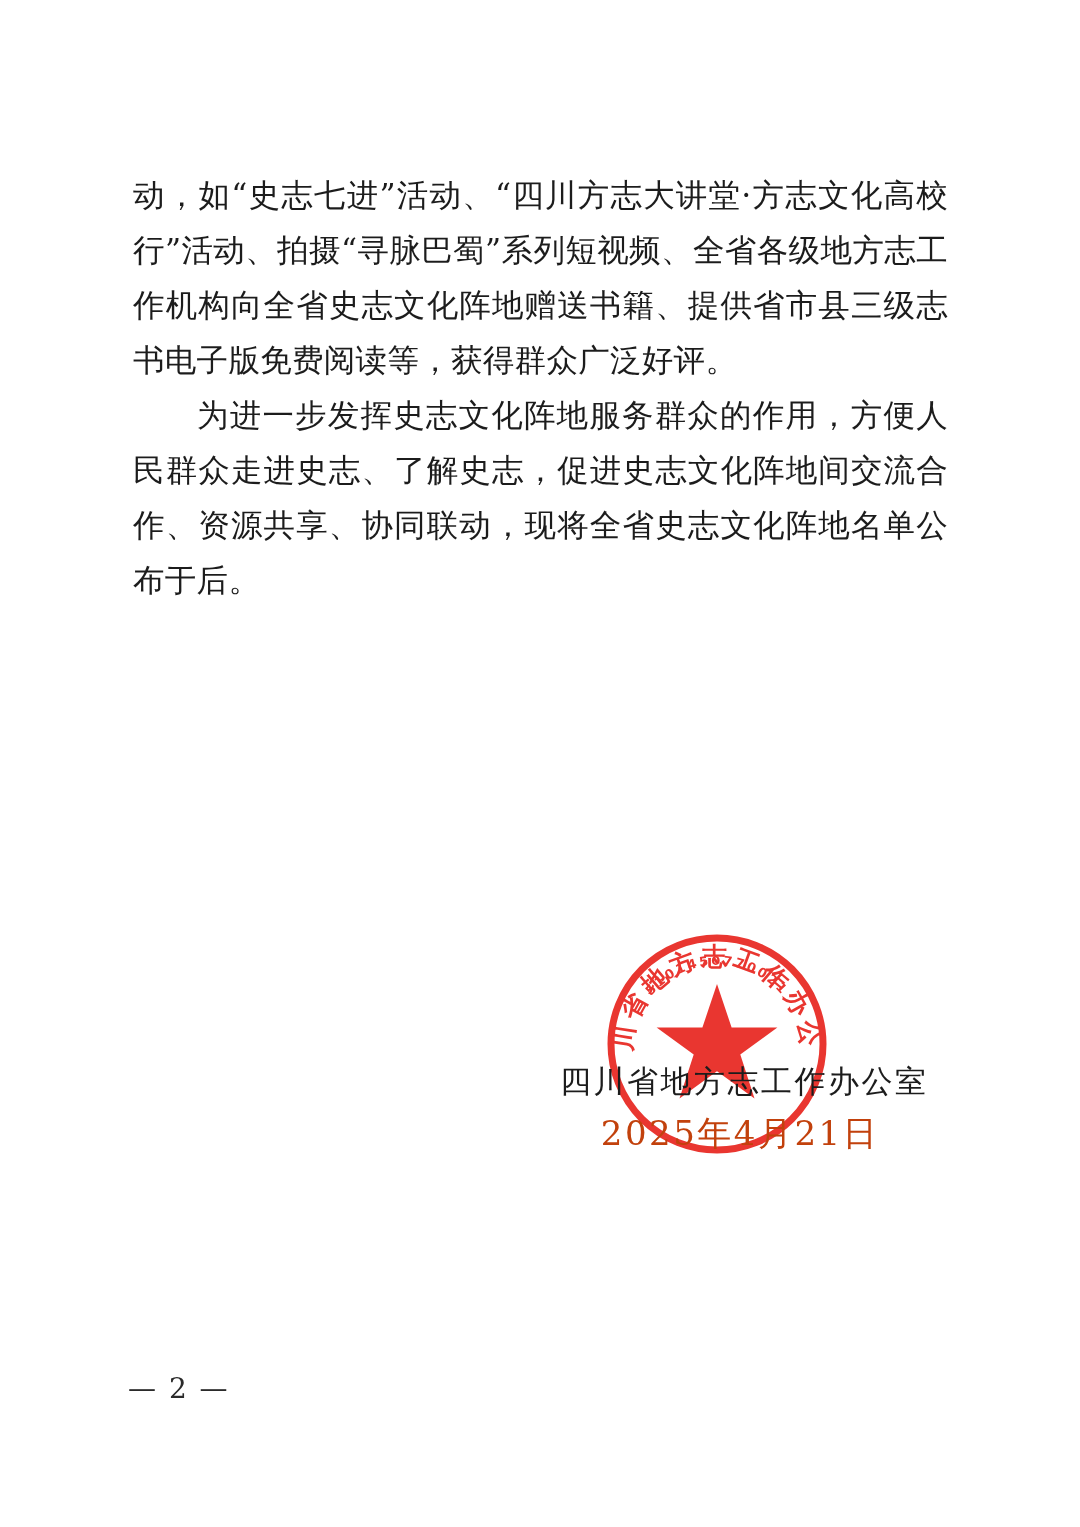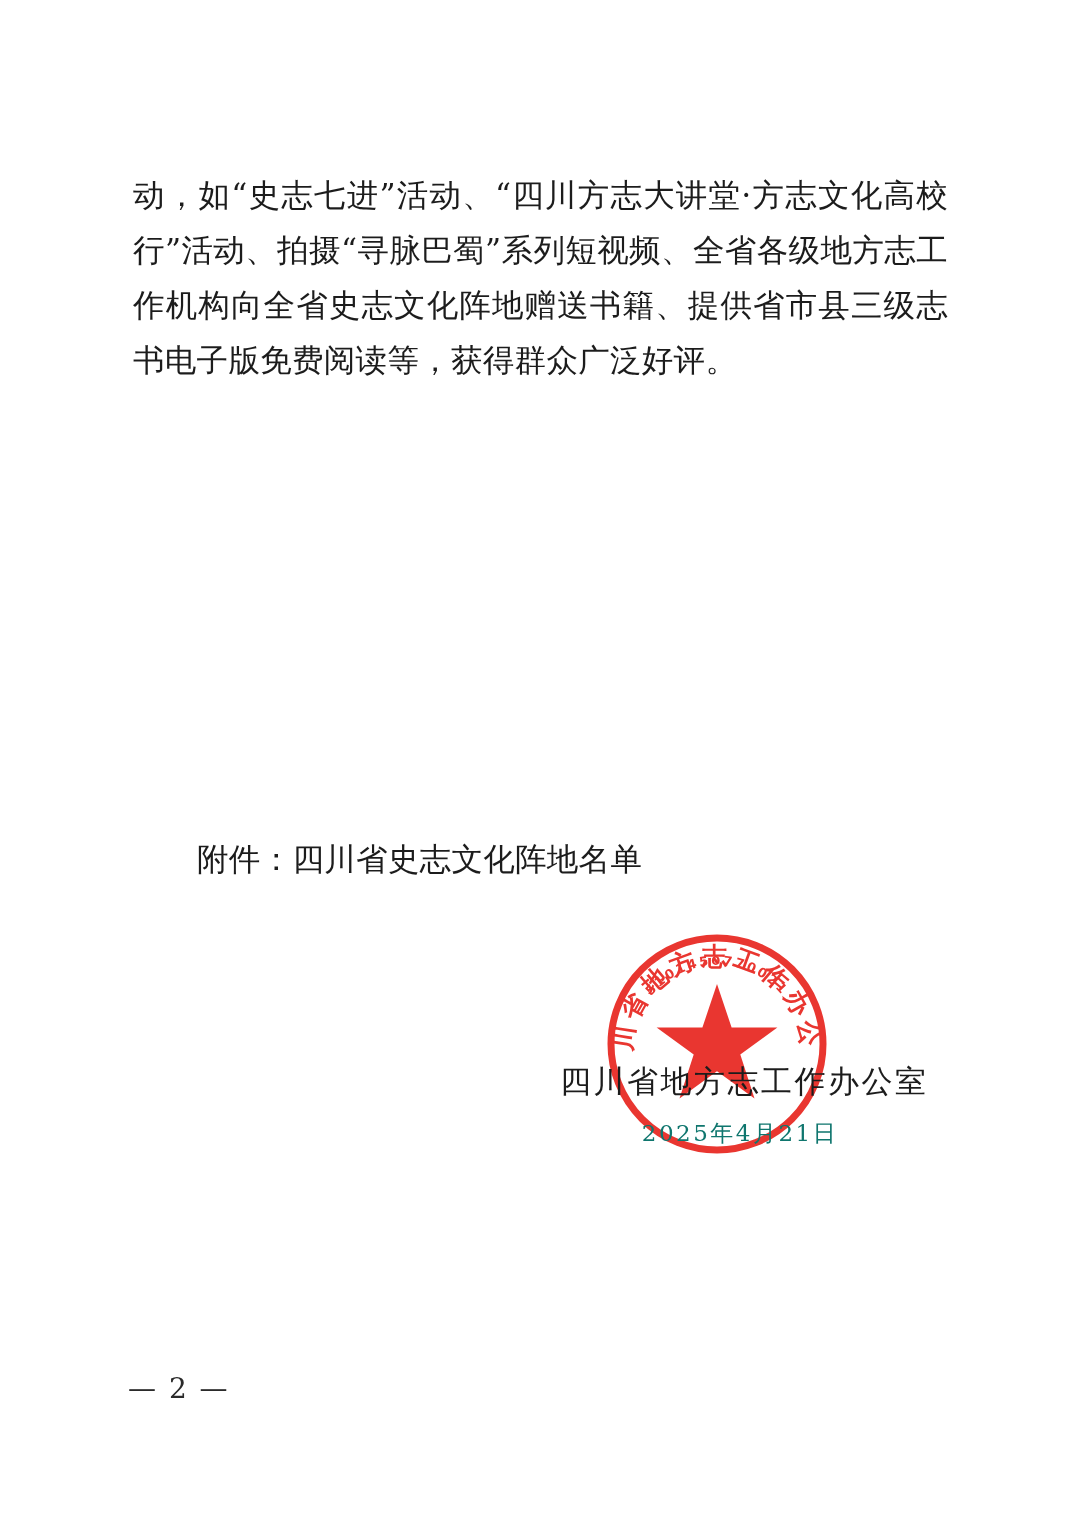--- a/index.html
+++ b/index.html
@@ -66,24 +66,24 @@
     text-align: center;
   }
   .sign-line {
     font-size: 31px;
     line-height: 52px;
     letter-spacing: 2.5px;
     color: #1c1c1c;
     white-space: nowrap;
   }
   .sign-date {
-    font-size: 23px;
+    font-size: 34px;
     line-height: 52px;
     letter-spacing: 2.5px;
-    color: #0f766e;
+    color: #c2410c;
     white-space: nowrap;
   }
 
   
   .seal {
     position: absolute;
     left: 606px;
     top: 932px;
     width: 222px;
     height: 224px;
@@ -107,25 +107,23 @@
     font-family: "DejaVu Serif", "Liberation Serif", serif;
   }
 </style>
 </head>
 <body>
 
 <div class="page">
 
   <div class="doc-body">
     <p class="para">动，如“史志七进”活动、“四川方志大讲堂·方志文化高校行”活动、拍摄“寻脉巴蜀”系列短视频、全省各级地方志工作机构向全省史志文化阵地赠送书籍、提供省市县三级志书电子版免费阅读等，获得群众广泛好评。</p>
+    <p class="para indent">为进一步发挥史志文化阵地服务群众的作用，方便人民群众走进史志、了解史志，促进史志文化阵地间交流合作、资源共享、协同联动，现将全省史志文化阵地名单公布于后。</p>
   </div>
 
-  <div class="attachment-block">
-    <p class="attachment">附件：四川省史志文化阵地名单</p>
-  </div>
 
   <div class="seal">
     <svg viewBox="0 0 222 224" xmlns="http://www.w3.org/2000/svg" aria-hidden="true">
       <defs>
         <path id="sealArc" d="M 26,118 A 85,85 0 1 1 196,118" fill="none"></path>
       </defs>
 
       <circle cx="111" cy="112" r="106" fill="none" stroke="#e8251f" stroke-width="7"></circle>
 
       <polygon points="111,52 125.6,95.5 171.4,95.5 134.3,122.4 148.5,166.4 111,139.2 73.5,166.4 87.7,122.4 50.6,95.5 96.4,95.5" fill="#e8251f"></polygon>

